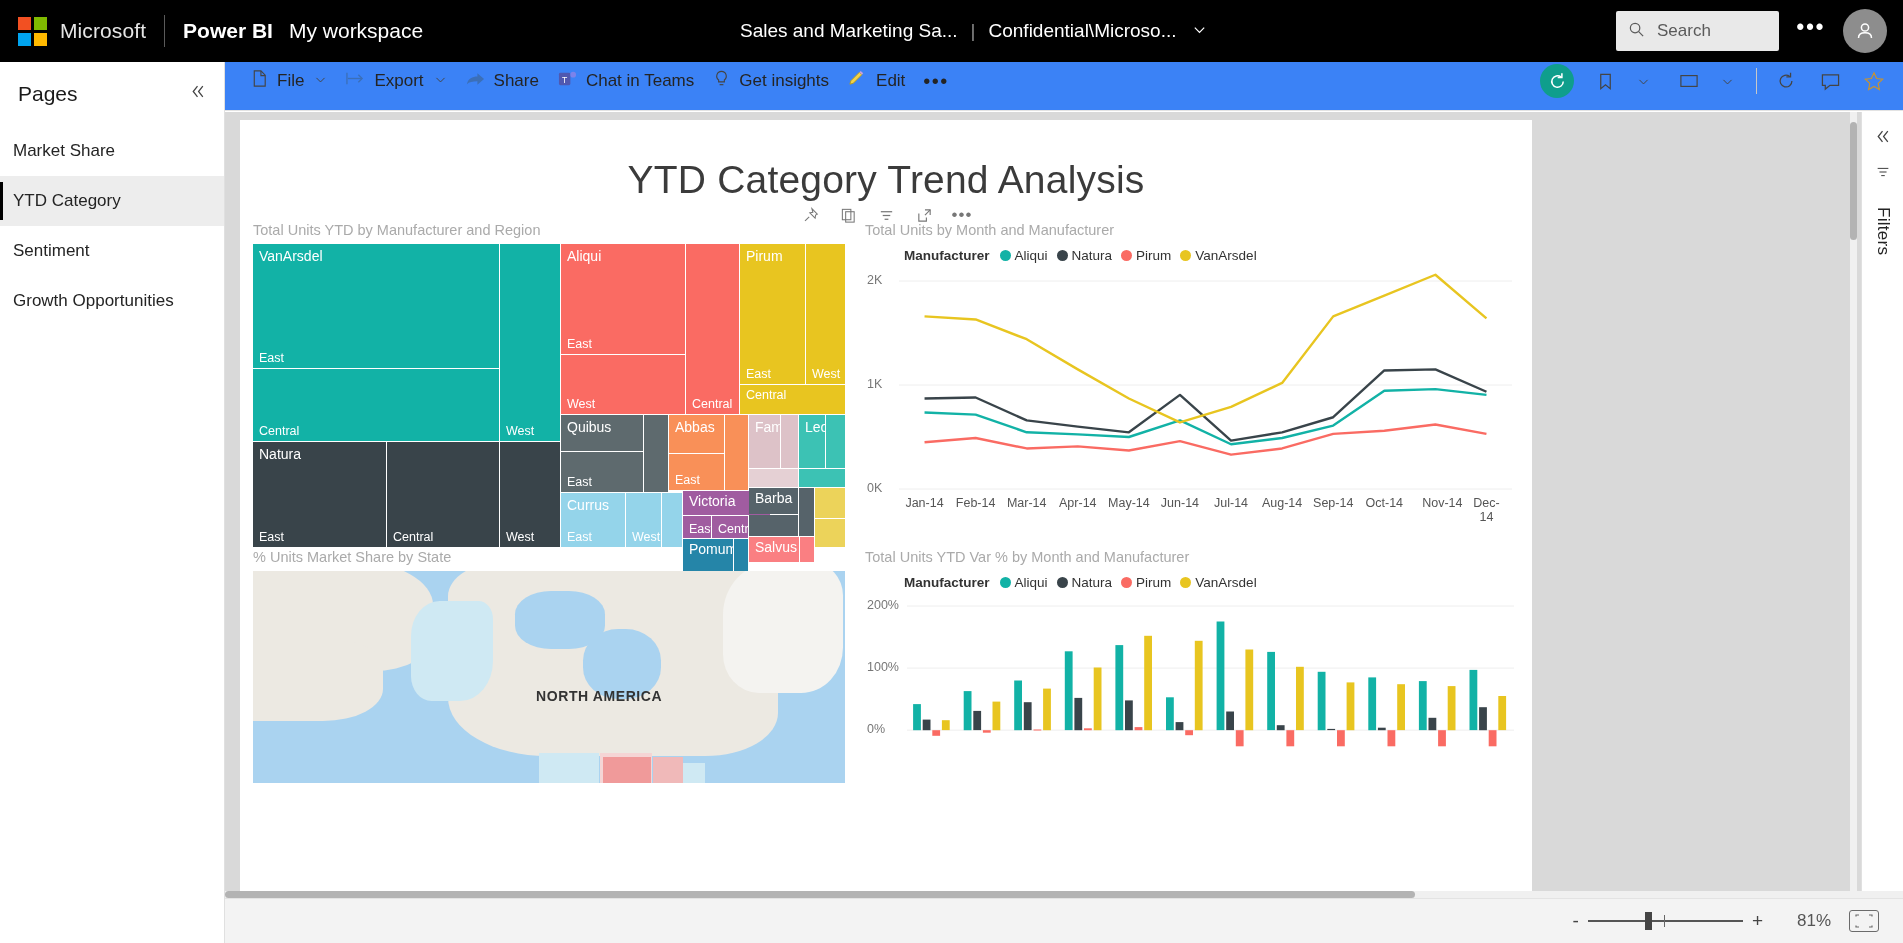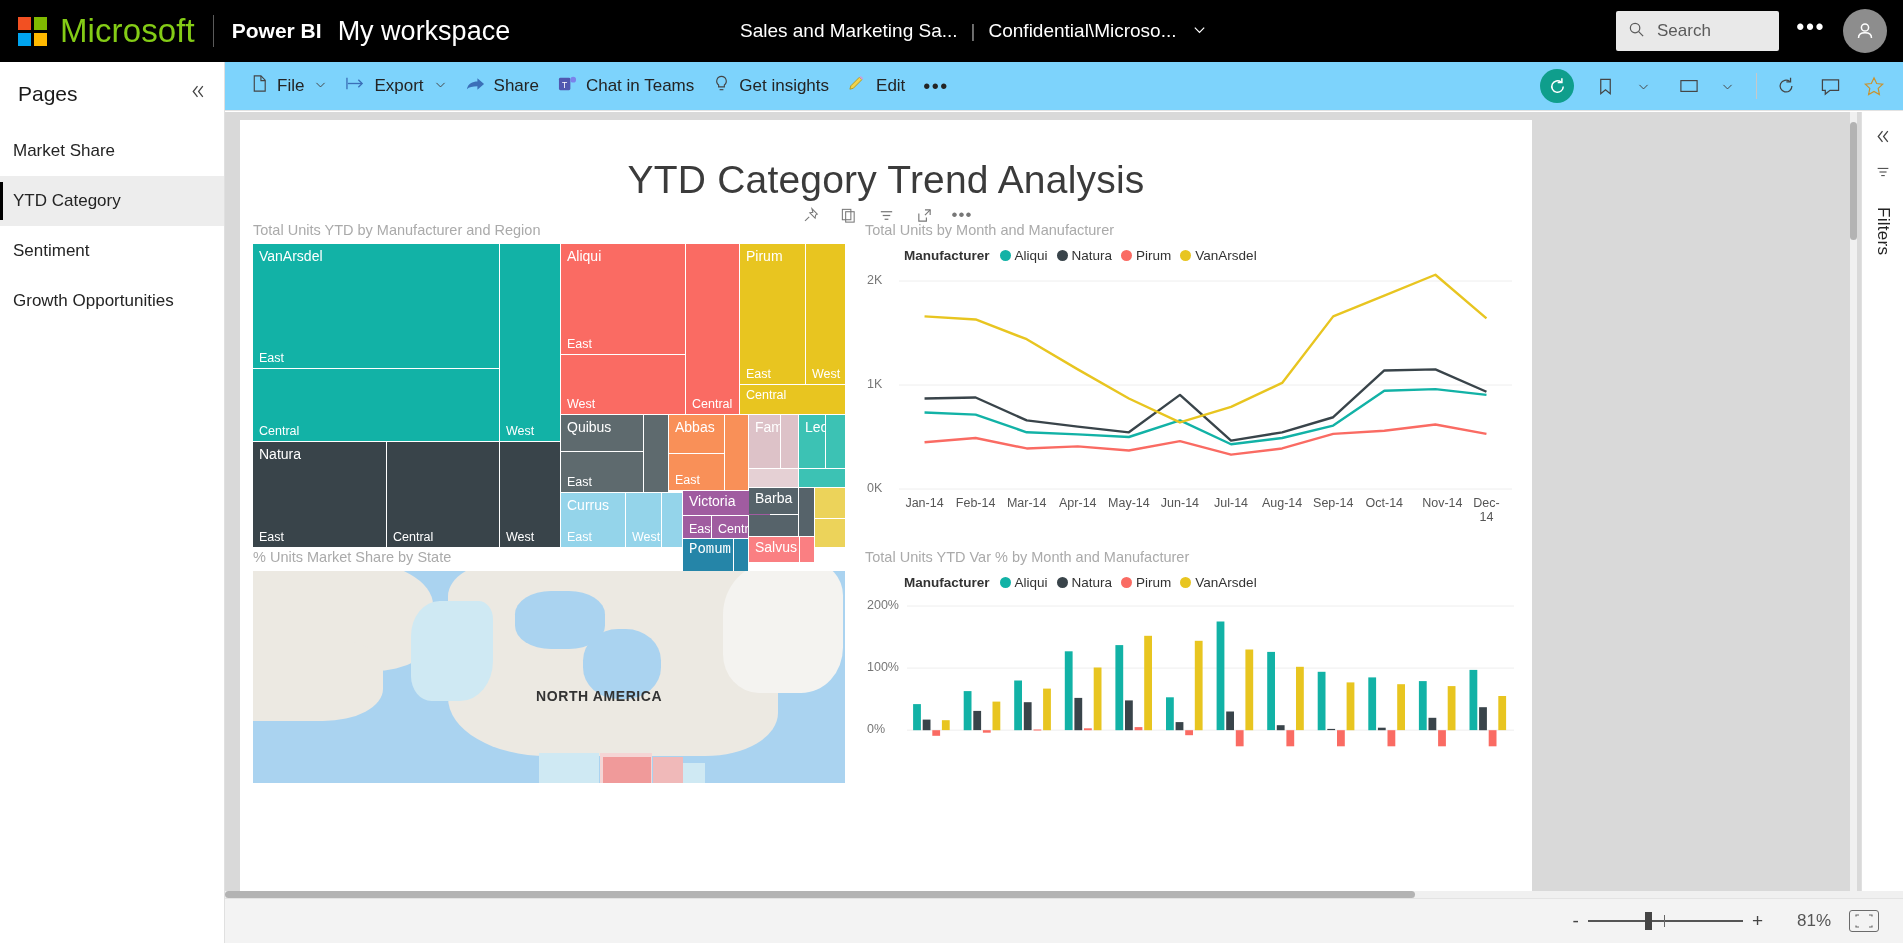--- a/index.html
+++ b/index.html
@@ -13,24 +13,24 @@
   
   .topbar {
     position: absolute; top: 0; left: 0; width: 1903px; height: 62px;
     background: #000; display: flex; align-items: center;
   }
   .ms-logo { display: grid; grid-template-columns: 13px 13px; grid-template-rows: 13px 13px;
              gap: 3px; margin-left: 18px; }
   .ms-logo i { display: block; width: 13px; height: 13px; }
   .ms-q1 { background: #f25022; } .ms-q2 { background: #7fba00; }
   .ms-q3 { background: #00a4ef; } .ms-q4 { background: #ffb900; }
-  .ms-word { color: #84cc16; font-size: 33px; margin-left: 13px; letter-spacing: .1px; }
+  .ms-word { color: #e5e5e5; font-size: 21px; margin-left: 13px; letter-spacing: .1px; }
   .tb-sep { width: 1px; height: 32px; background: #5a5a5a; margin: 0 18px; }
   .pbi-name { color: #fff; font-size: 21px; font-weight: bold; }
-  .ws-name { color: #fff; font-size: 27px; margin-left: 16px; font-weight: 400; }
+  .ws-name { color: #fff; font-size: 21px; margin-left: 16px; font-weight: 400; }
 
   .center-title {
     position: absolute; left: 740px; top: 0; height: 62px;
     display: flex; align-items: center; color: #fff; font-size: 19px;
   }
   .center-title .sep { margin: 0 13px; color: #8a8a8a; font-size: 19px; }
   .chev-title { margin-left: 16px; display:inline-block; }
 
   .search-box {
     position: absolute; right: 124px; top: 11px; width: 163px; height: 40px;
@@ -42,21 +42,21 @@
                  font-size: 23px; line-height: 20px; letter-spacing: 1.5px; }
   .avatar {
     position: absolute; right: 16px; top: 9px; width: 44px; height: 44px;
     border-radius: 50%; background: #8d8d8d; display:flex; align-items:center;
     justify-content:center;
   }
 
   
   .actionbar {
     position: absolute; top: 62px; left: 225px; width: 1678px; height: 49px;
-    background: #7dd3fc; display: flex; align-items: center;
+    background: #3b82f6; display: flex; align-items: flex-start;
     border-bottom: 1px solid #e3e3e3;
   }
   .abtn { display: flex; align-items: center; height: 37px; padding: 0 9px;
           font-size: 17px; color: #242424; cursor: default; }
   .abtn .lbl { margin-left: 8px; }
   .abtn .chev { margin-left: 10px; }
   .ab-right { position: absolute; right: 10px; display: flex; align-items: center; }
   .refresh-circle { width: 34px; height: 34px; border-radius: 50%; background: #0f9e8c;
                     display:flex;align-items:center;justify-content:center; }
   .ab-icon { width: 38px; height: 38px; display:flex;align-items:center;justify-content:center; }
@@ -458,21 +458,21 @@
         <div class="cell" style="left:430px;top:247px;width:87px;height:24px;background:#a05ca0;">
           <div class="nm" style="padding-top:2px;">Victoria</div>
         </div>
         <div class="cell" style="left:430px;top:272px;width:28px;height:22px;background:#a05ca0;">
           <div class="rg" style="bottom:2px;">East</div>
         </div>
         <div class="cell" style="left:459px;top:272px;width:36px;height:22px;background:#a05ca0;">
           <div class="rg" style="bottom:2px;">Central</div>
         </div>
 
-        <div class="cell" style="left:430px;top:295px;width:50px;height:40px;background:#2585a8;font-family:Liberation Mono, monospace;">
+        <div class="cell" style="left:430px;top:295px;width:50px;height:40px;background:#2585a8;">
           <div class="nm" style="padding-top:2px;">Pomum</div>
         </div>
         <div class="cell" style="left:481px;top:295px;width:14px;height:40px;background:#2585a8;"></div>
 
         <div class="cell" style="left:496px;top:171px;width:31px;height:53px;background:#ddc2c8;">
           <div class="nm">Fama</div>
         </div>
         <div class="cell" style="left:528px;top:171px;width:17px;height:53px;background:#ddc2c8;"></div>
         <div class="cell" style="left:496px;top:225px;width:49px;height:18px;background:#e5d0d4;"></div>
 

